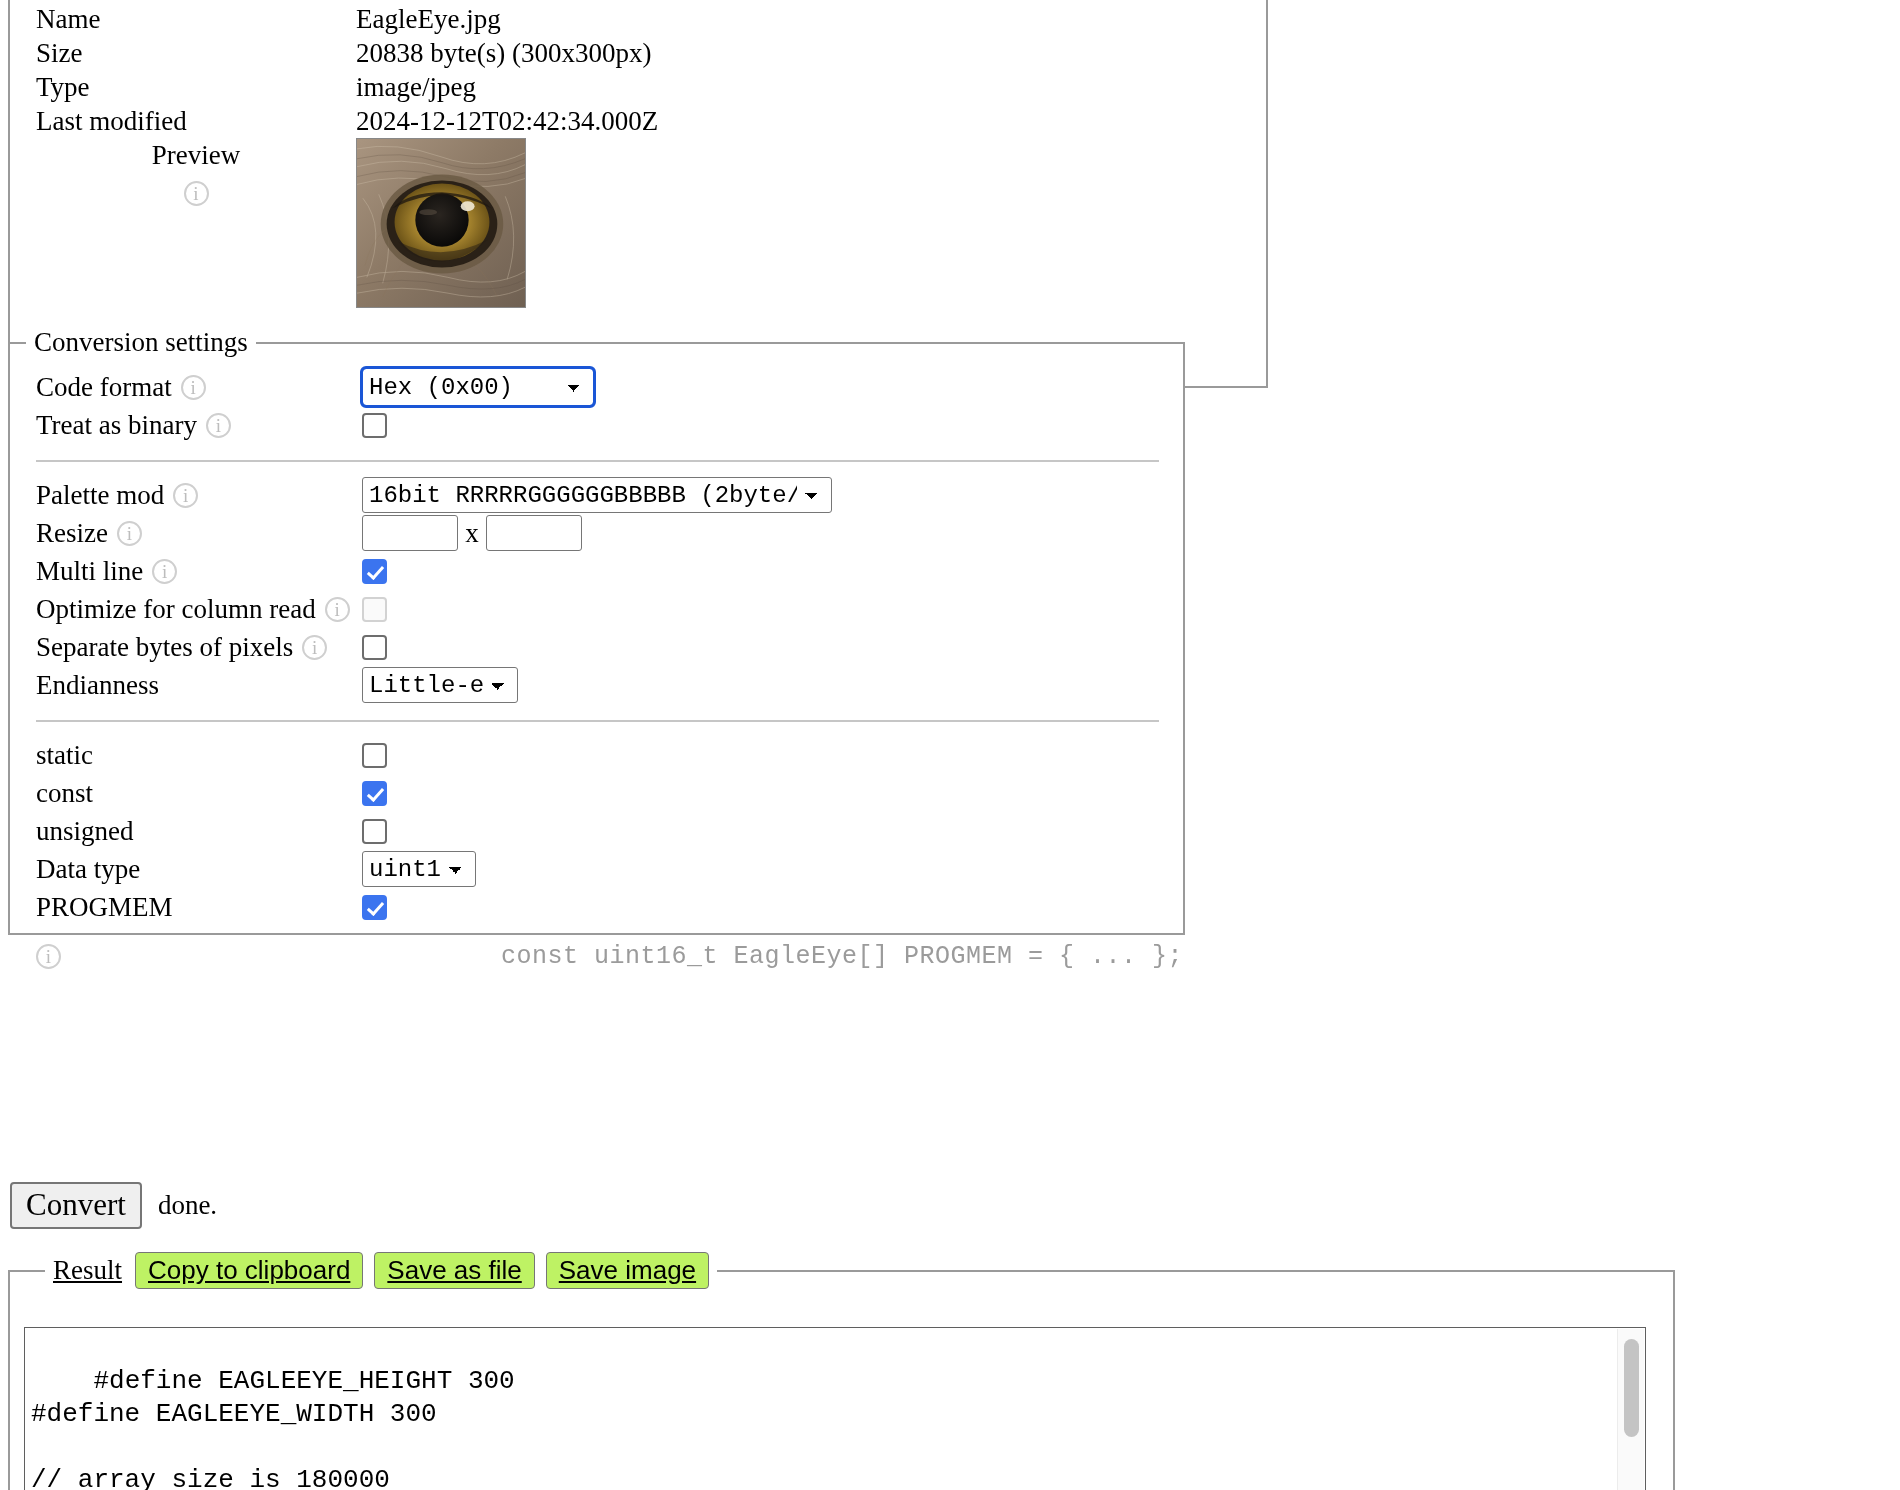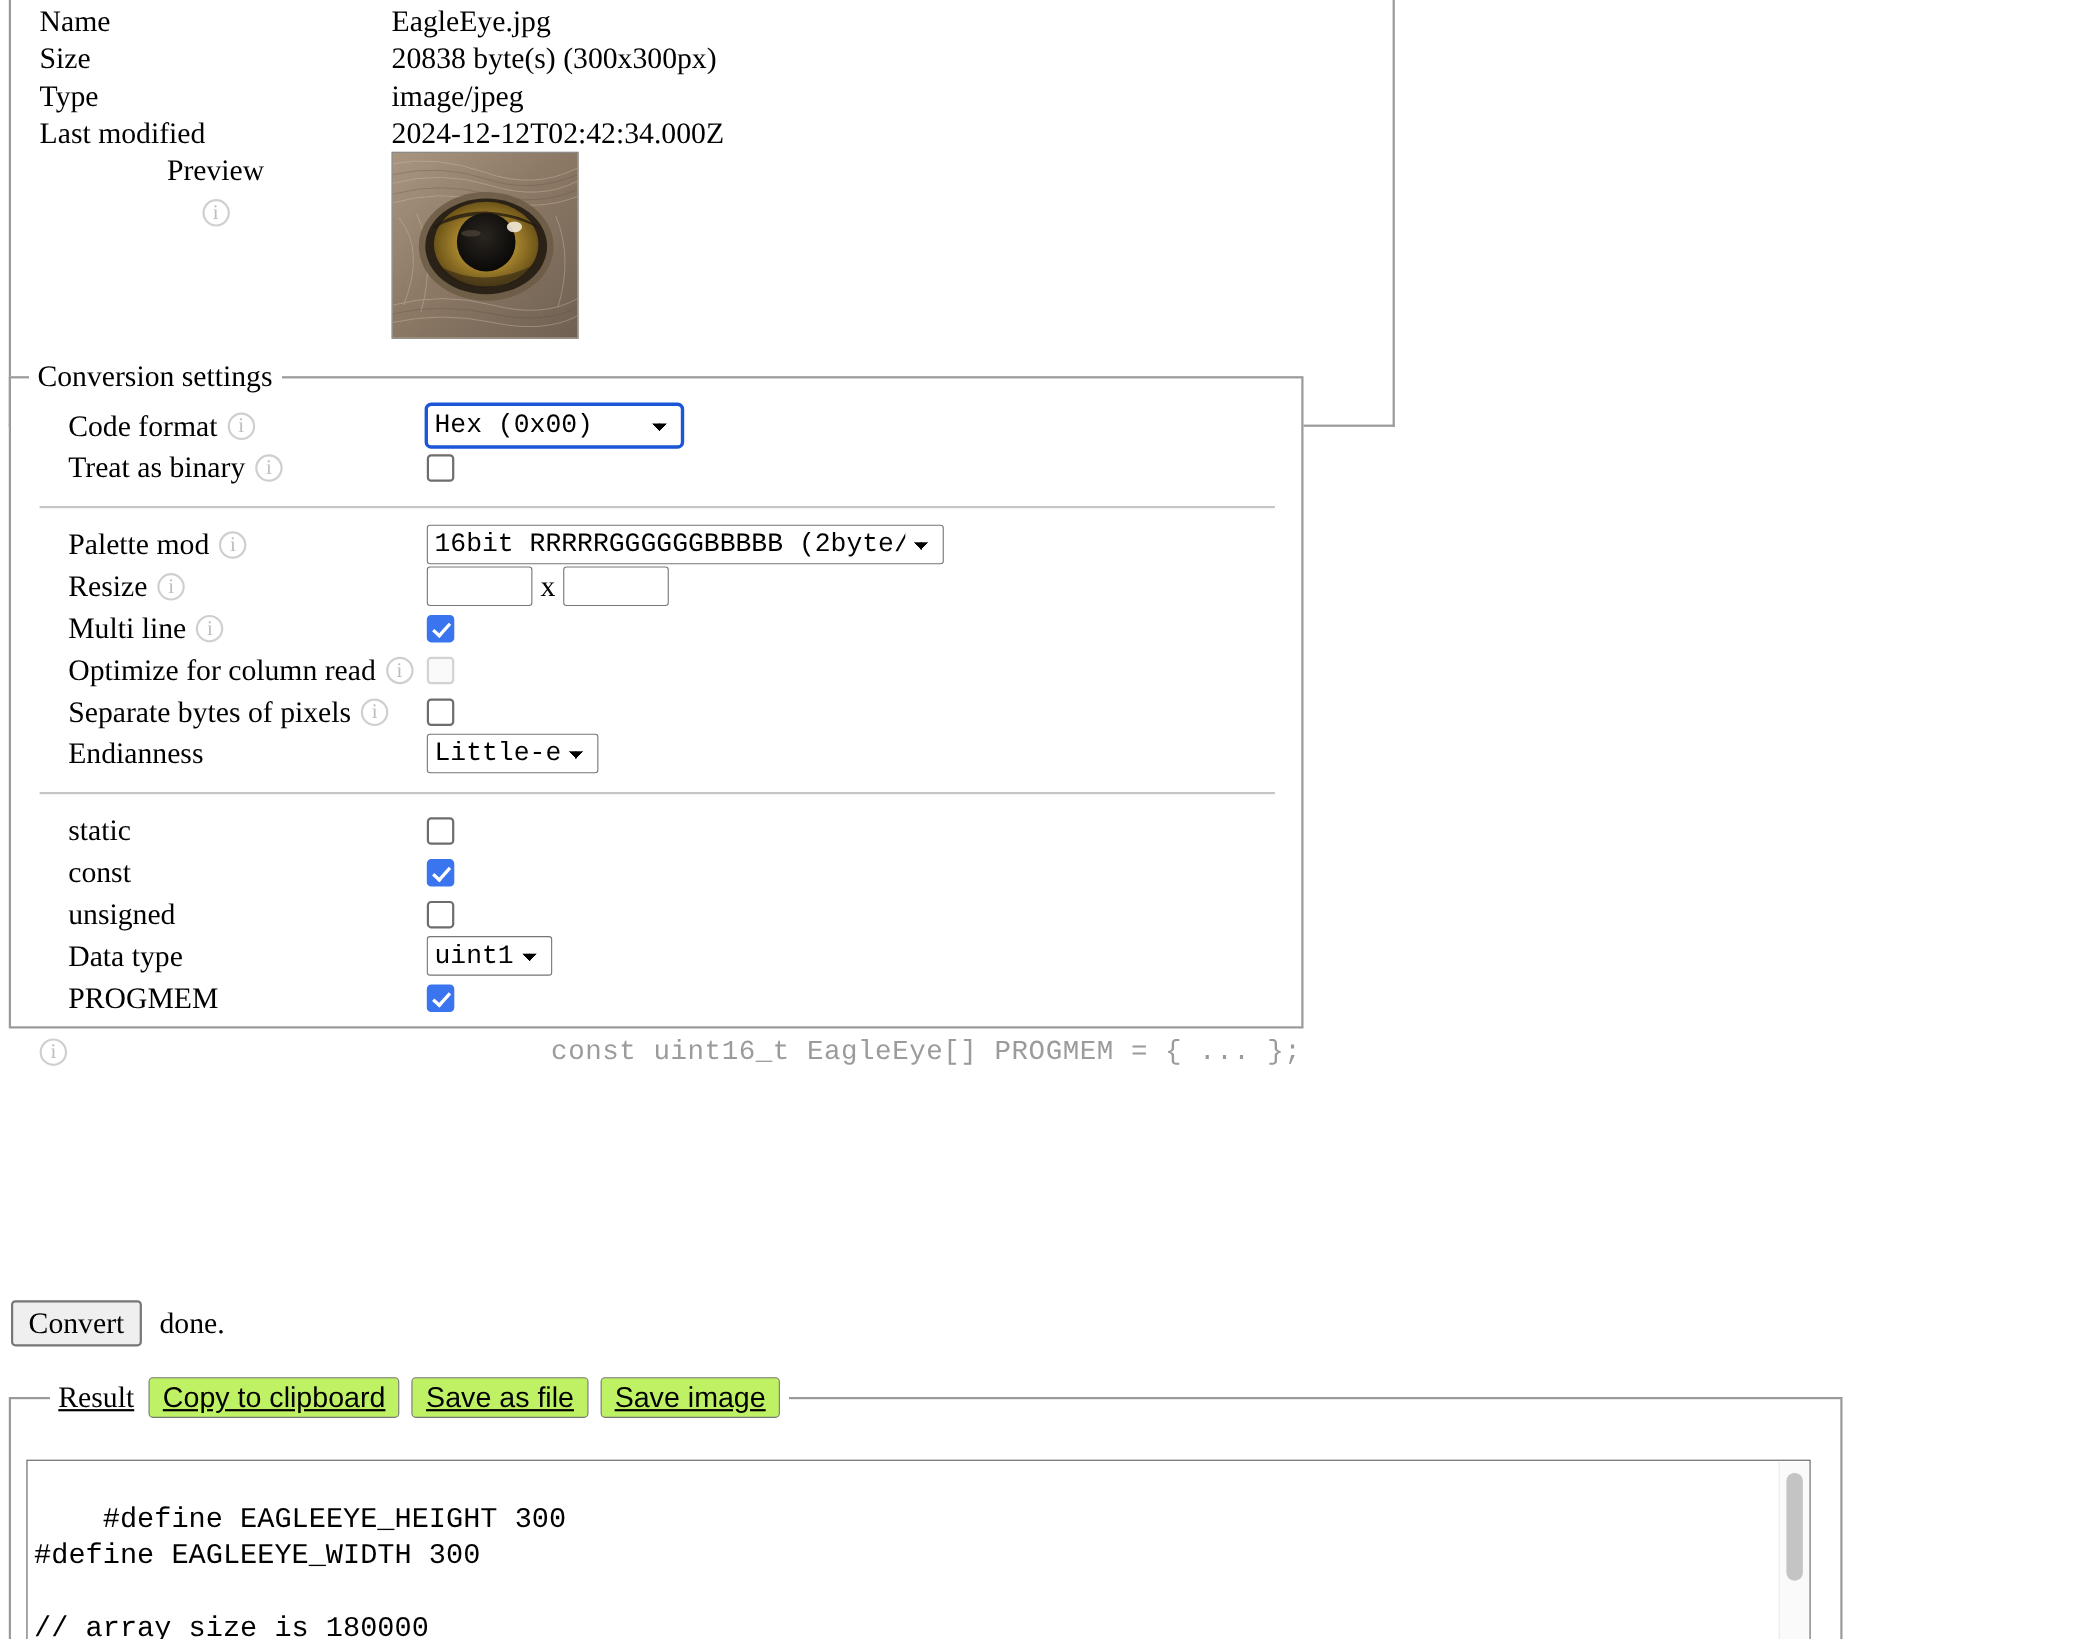--- a/index.html
+++ b/index.html
@@ -115,21 +115,20 @@
     min-height: 38px;
     padding-left: 26px;
   }
   .row .lab {
     width: 326px;
     flex: 0 0 326px;
     display: flex;
     align-items: center;
     gap: 9px;
     line-height: 38px;
-    margin-left: 26px;
   }
   .row .ctl { display: flex; align-items: center; }
 
   hr.sep {
     border: none;
     border-top: 2px solid #c6c6c6;
     margin: 16px 24px 14px 26px;
   }
 
   
@@ -234,21 +233,21 @@
   #convert-row {
     position: absolute;
     left: 10px;
     top: 1182px;
     display: flex;
     align-items: center;
     gap: 16px;
   }
   button.btn {
     font-family: "Liberation Serif", serif;
-    font-size: 27px;
+    font-size: 31px;
     padding: 5px 14px;
     background: #efefef;
     border: 2px solid #767676;
     border-radius: 4px;
     color: #000;
     line-height: 1.05;
     cursor: pointer;
   }
   #convert-status { font-size: 27px; }
 

